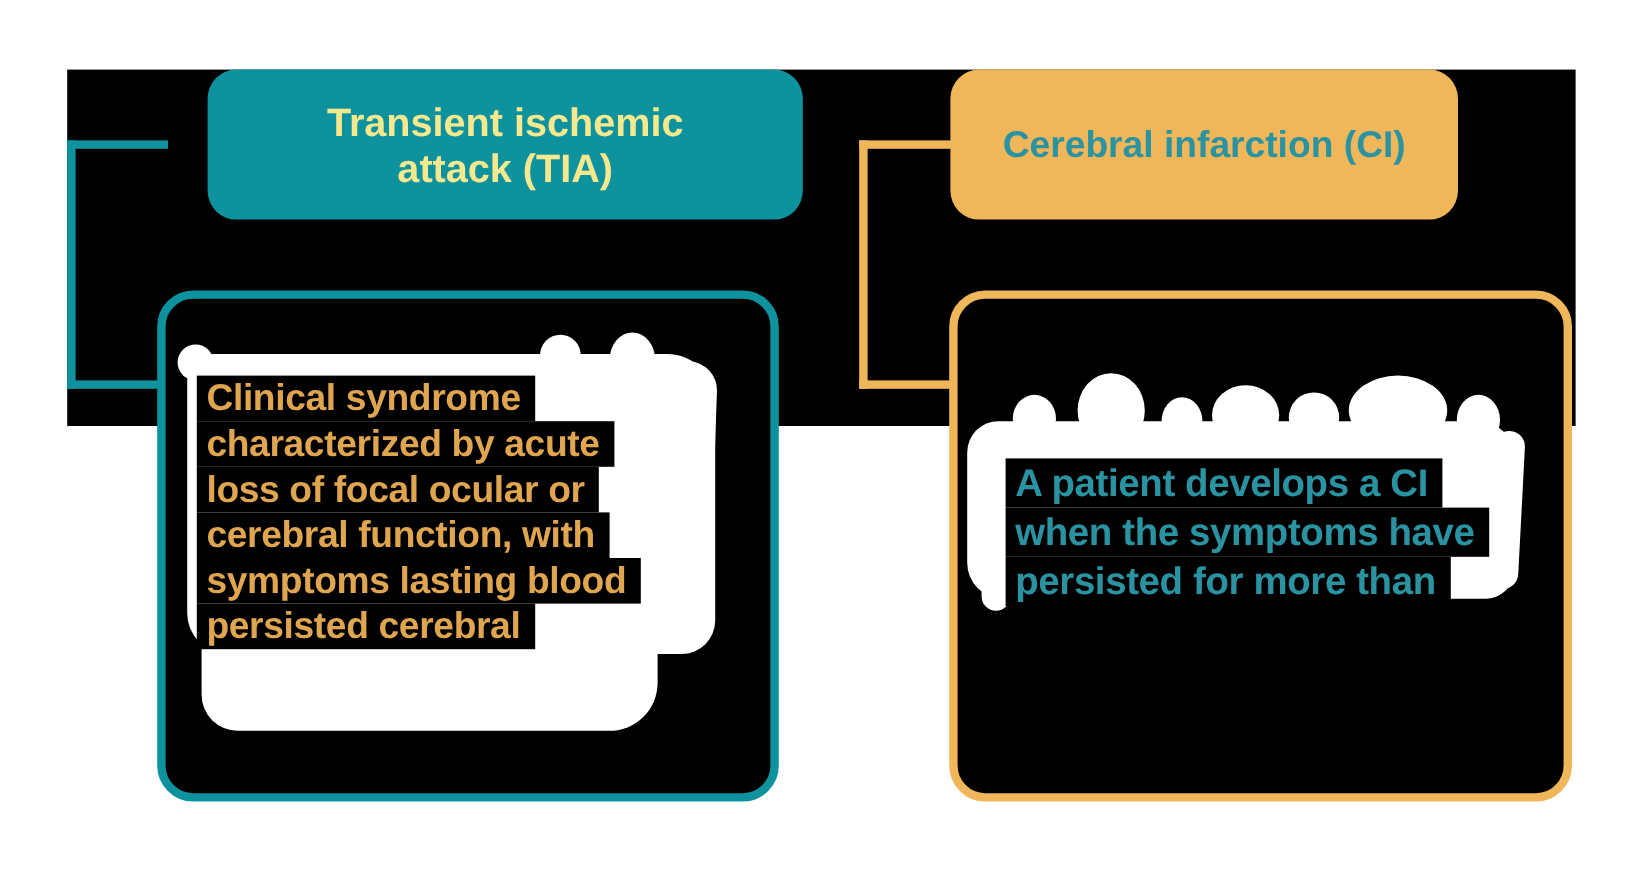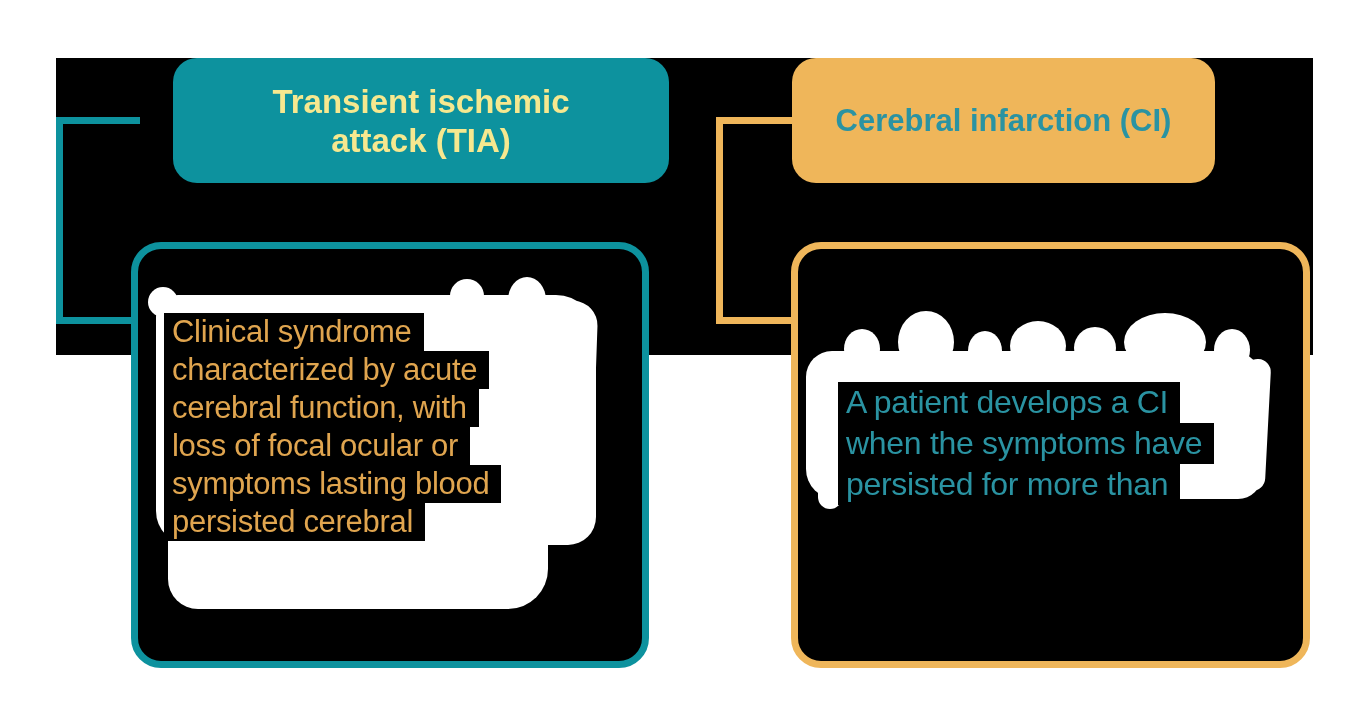--- a/index.html
+++ b/index.html
@@ -29,21 +29,21 @@
   .hdr.teal-box .hdr-title{color:var(--c-pale_yellow);font-size:33px;line-height:39px;padding:0 70px;}
   .hdr.orange-box .hdr-title{color:var(--c-body_teal);font-size:31px;line-height:38px;padding:0 40px;}
   
   .def{position:absolute;top:242px;height:426px;background:var(--c-backdrop);border-style:solid;border-width:7px;border-radius:30px;box-sizing:border-box;}
   .def.teal-border{left:131px;width:518px;border-color:var(--c-teal);}
   .def.orange-border{left:791px;width:519px;border-color:var(--c-orange);}
   
   .blob{position:absolute;background:var(--c-highlight);}
   
   .textblock{position:absolute;z-index:3;}
-  .txt-line{display:block;width:fit-content;background:var(--c-backdrop);padding:1px 12px 2px 8px;white-space:nowrap;font-weight:400;letter-spacing:-0.3px;}
+  .txt-line{display:block;width:fit-content;background:var(--c-backdrop);padding:1px 12px 2px 8px;white-space:nowrap;font-weight:700;letter-spacing:-0.3px;}
   .teal-border .textblock{left:26px;top:64px;font-size:31px;line-height:35px;}
   .teal-border .txt-line{color:var(--c-body_orange);}
   .orange-border .textblock{left:24px;top:133px;font-size:32px;line-height:38px;padding-left:16px;}
   .orange-border .txt-line{color:var(--c-body_teal);}
 </style>
 </head>
 <body>
 
 <div class="canvas">
 
@@ -66,22 +66,22 @@
       <div class="blob" style="left:30px;top:250px;width:380px;height:110px;border-radius:20px 26px 40px 30px;"></div>
       <div class="blob" style="left:10px;top:38px;width:30px;height:30px;border-radius:50%;"></div>
       <div class="blob" style="left:312px;top:30px;width:34px;height:34px;border-radius:50%;"></div>
       <div class="blob" style="left:370px;top:28px;width:38px;height:46px;border-radius:50%;"></div>
       <div class="blob" style="left:407px;top:52px;width:50px;height:190px;border-radius:24px;transform:rotate(2deg);"></div>
       <div class="blob" style="left:50px;top:338px;width:275px;height:13px;border-radius:8px;transform:rotate(-0.6deg);"></div>
     </div>
     <div class="textblock">
         <span class="txt-line">Clinical syndrome</span>
         <span class="txt-line">characterized by acute</span>
+        <span class="txt-line">loss of focal ocular or</span>
         <span class="txt-line">cerebral function, with</span>
-        <span class="txt-line">loss of focal ocular or</span>
         <span class="txt-line">symptoms lasting blood</span>
         <span class="txt-line">persisted cerebral</span>
       </div>
   </div>
 
   <div class="def orange-border">
     <div>
       <div class="blob" style="left:8px;top:102px;width:456px;height:148px;border-radius:26px 30px 24px 30px;"></div>
       <div class="blob" style="left:46px;top:80px;width:36px;height:40px;border-radius:50%;"></div>
       <div class="blob" style="left:100px;top:62px;width:56px;height:62px;border-radius:50%;"></div>

